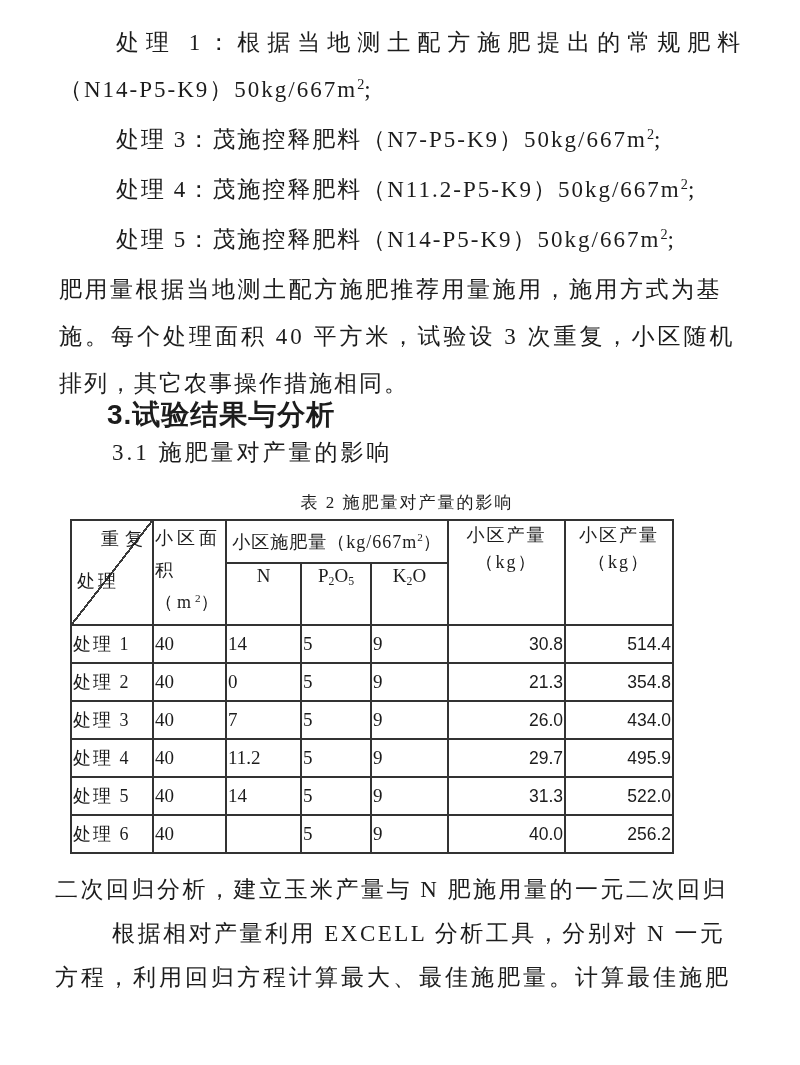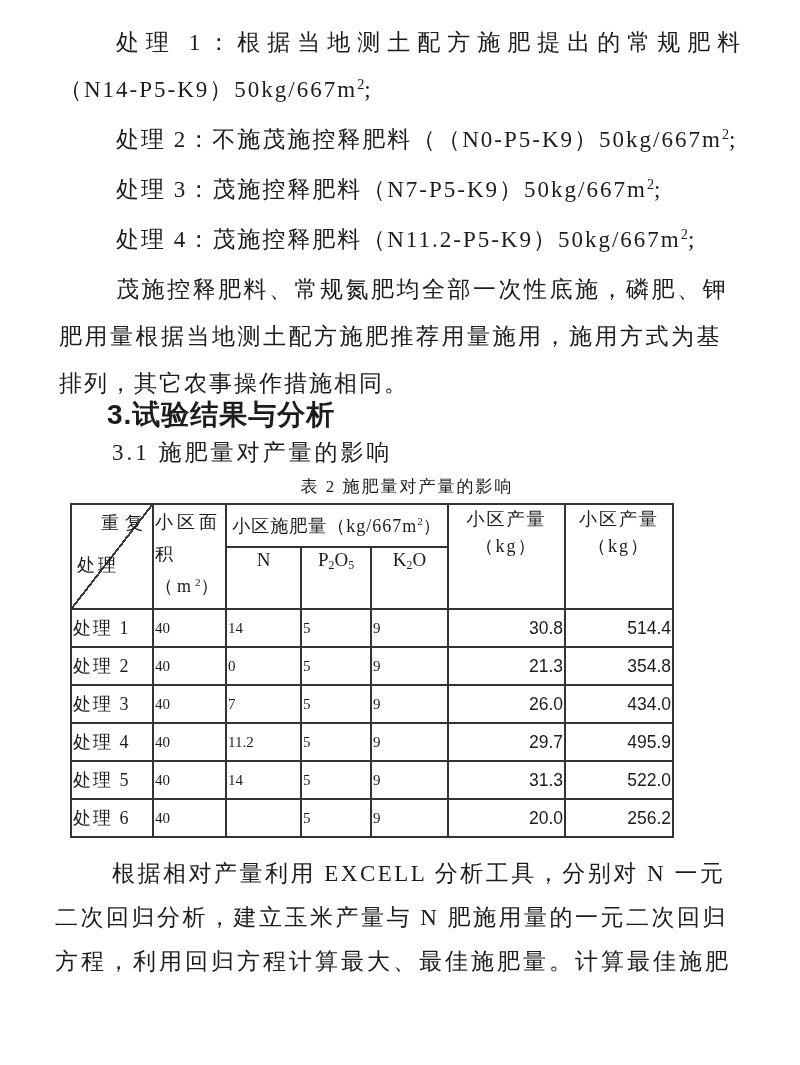--- a/index.html
+++ b/index.html
@@ -59,20 +59,21 @@
     line-height: 43px;
     letter-spacing: 3px;
     white-space: nowrap;
   }
   
   .table-wrap { margin-left: 15px; margin-top: 0; }
   .tcaption {
     width: 604px;
     position: relative;
     left: 35px;
+    margin-top: 16px;
     font-size: 17px;
     line-height: 26px;
     letter-spacing: 2px;
     text-align: center;
     white-space: nowrap;
   }
   table.yield {
     margin-top: 3px;
     border-collapse: collapse;
     table-layout: fixed;
@@ -122,21 +123,21 @@
     font-size: 19px;
   }
   td.yhead {
     vertical-align: top;
     text-align: center;
     padding-top: 6px;
     line-height: 27px;
     letter-spacing: 2px;
   }
   td.c-name { padding-left: 7px; letter-spacing: 2px; }
-  td.c-left { padding-left: 8px; font-size: 15px; margin-left: 36px; }
+  td.c-left { padding-left: 8px; font-size: 19px; margin-left: 36px; }
   td.c-right {
     text-align: right;
     padding-right: 9px;
     font-family: "Liberation Sans", "DejaVu Sans", sans-serif;
     font-size: 17.5px;
   }
   .closing { margin-top: 14px; }
   .bline {
     margin: 0;
     font-size: 23px;
@@ -144,26 +145,26 @@
     white-space: nowrap;
   }
 </style>
 </head>
 <body>
 
 <div class="page">
 
   <p class="line indent ls7">处理 1：根据当地测土配方施肥提出的常规肥料</p>
   <p class="line ls2">（N14-P5-K9）50kg/667m<sup>2</sup>;</p>
-  <p class="line indent ls2">处理 2：不施茂施控释肥料（（N0-P5-K9）50kg/667m<sup>2</sup>;</p>
   <p class="line indent ls2">处理 3：茂施控释肥料（N7-P5-K9）50kg/667m<sup>2</sup>;</p>
   <p class="line indent ls2">处理 4：茂施控释肥料（N11.2-P5-K9）50kg/667m<sup>2</sup>;</p>
-
-  <p class="line indent ls25">茂施控释肥料、常规氮肥均全部一次性底施，磷肥、钾</p>
+  <p class="line indent ls2">处理 5：茂施控释肥料（N14-P5-K9）50kg/667m<sup>2</sup>;</p>
+
   <p class="line ls25">肥用量根据当地测土配方施肥推荐用量施用，施用方式为基</p>
+  <p class="line ls3">施。每个处理面积 40 平方米，试验设 3 次重复，小区随机</p>
   <p class="line ls2">排列，其它农事操作措施相同。</p>
 
   <h3 class="heading">3.试验结果与分析</h3>
   <p class="subheading">3.1 施肥量对产量的影响</p>
 
   <div class="table-wrap">
     <div class="tcaption">表 2 施肥量对产量的影响</div>
 
     <table class="yield">
       <colgroup>
@@ -242,26 +243,26 @@
           <td class="c-left">9</td>
           <td class="c-right">31.3</td>
           <td class="c-right">522.0</td>
         </tr>
         <tr class="drow">
           <td class="c-name">处理 6</td>
           <td class="c-left">40</td>
           <td class="c-left"></td>
           <td class="c-left">5</td>
           <td class="c-left">9</td>
-          <td class="c-right">20.0</td>
+          <td class="c-right">40.0</td>
           <td class="c-right">256.2</td>
         </tr>
       </tbody>
     </table>
   </div>
 
   <div class="closing">
+    <p class="bline ls25">二次回归分析，建立玉米产量与 N 肥施用量的一元二次回归</p>
     <p class="bline indent ls25">根据相对产量利用 EXCELL 分析工具，分别对 N 一元</p>
-    <p class="bline ls25">二次回归分析，建立玉米产量与 N 肥施用量的一元二次回归</p>
     <p class="bline ls3">方程，利用回归方程计算最大、最佳施肥量。计算最佳施肥</p>
   </div>
 
 </div>
 
 </body></html>

